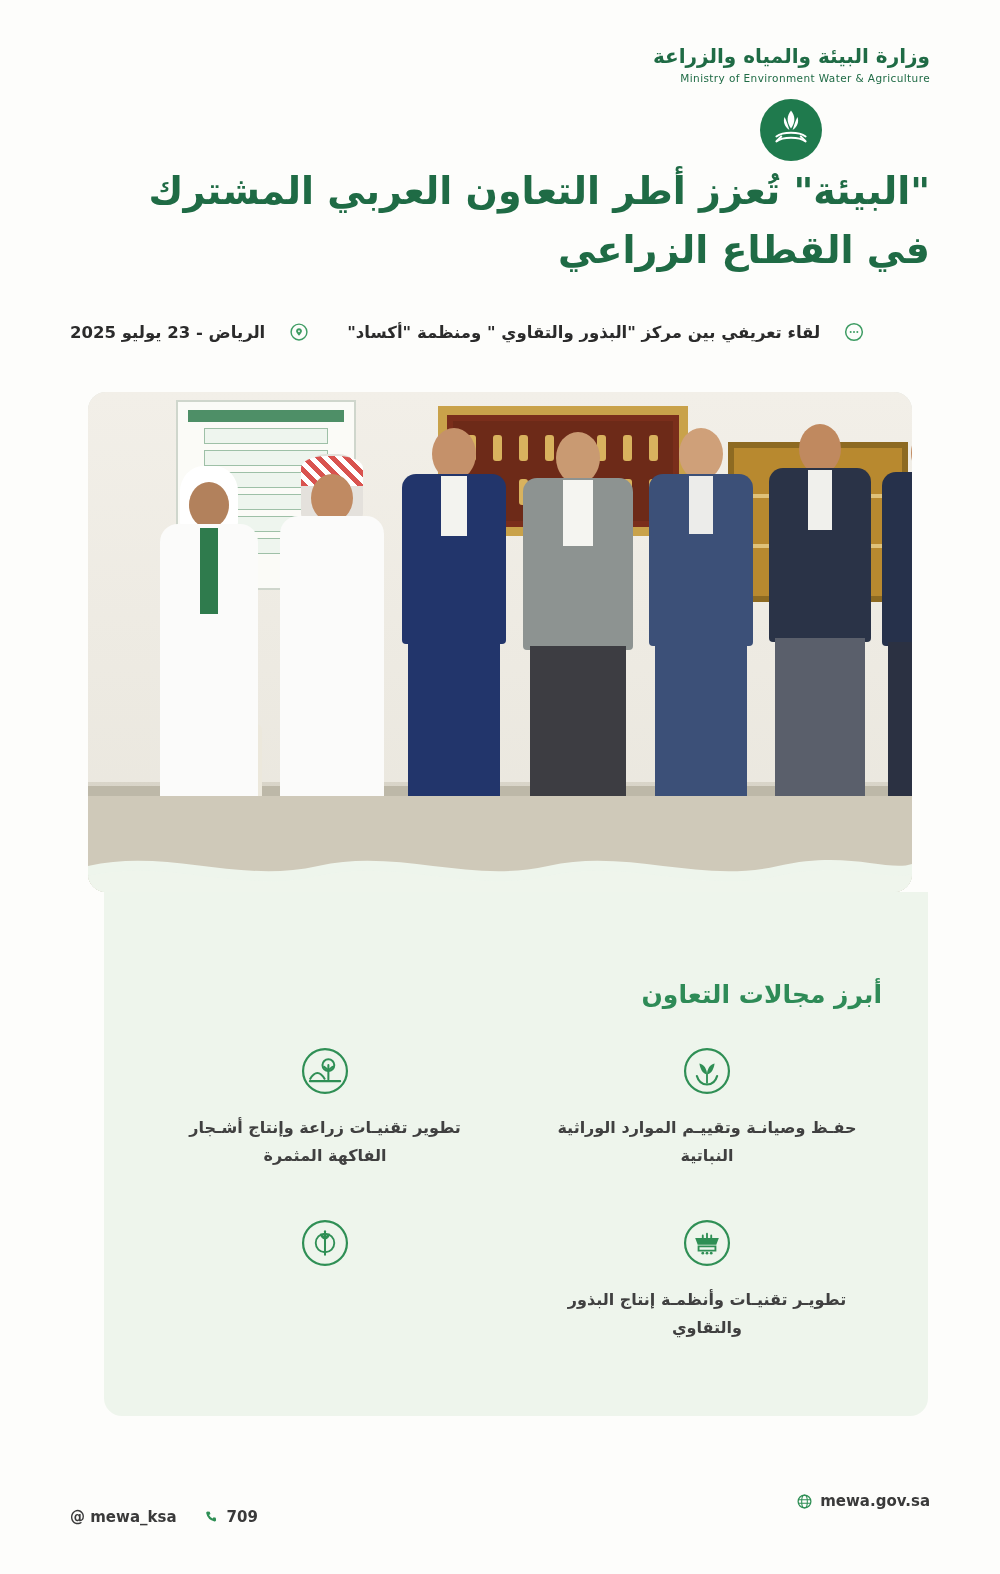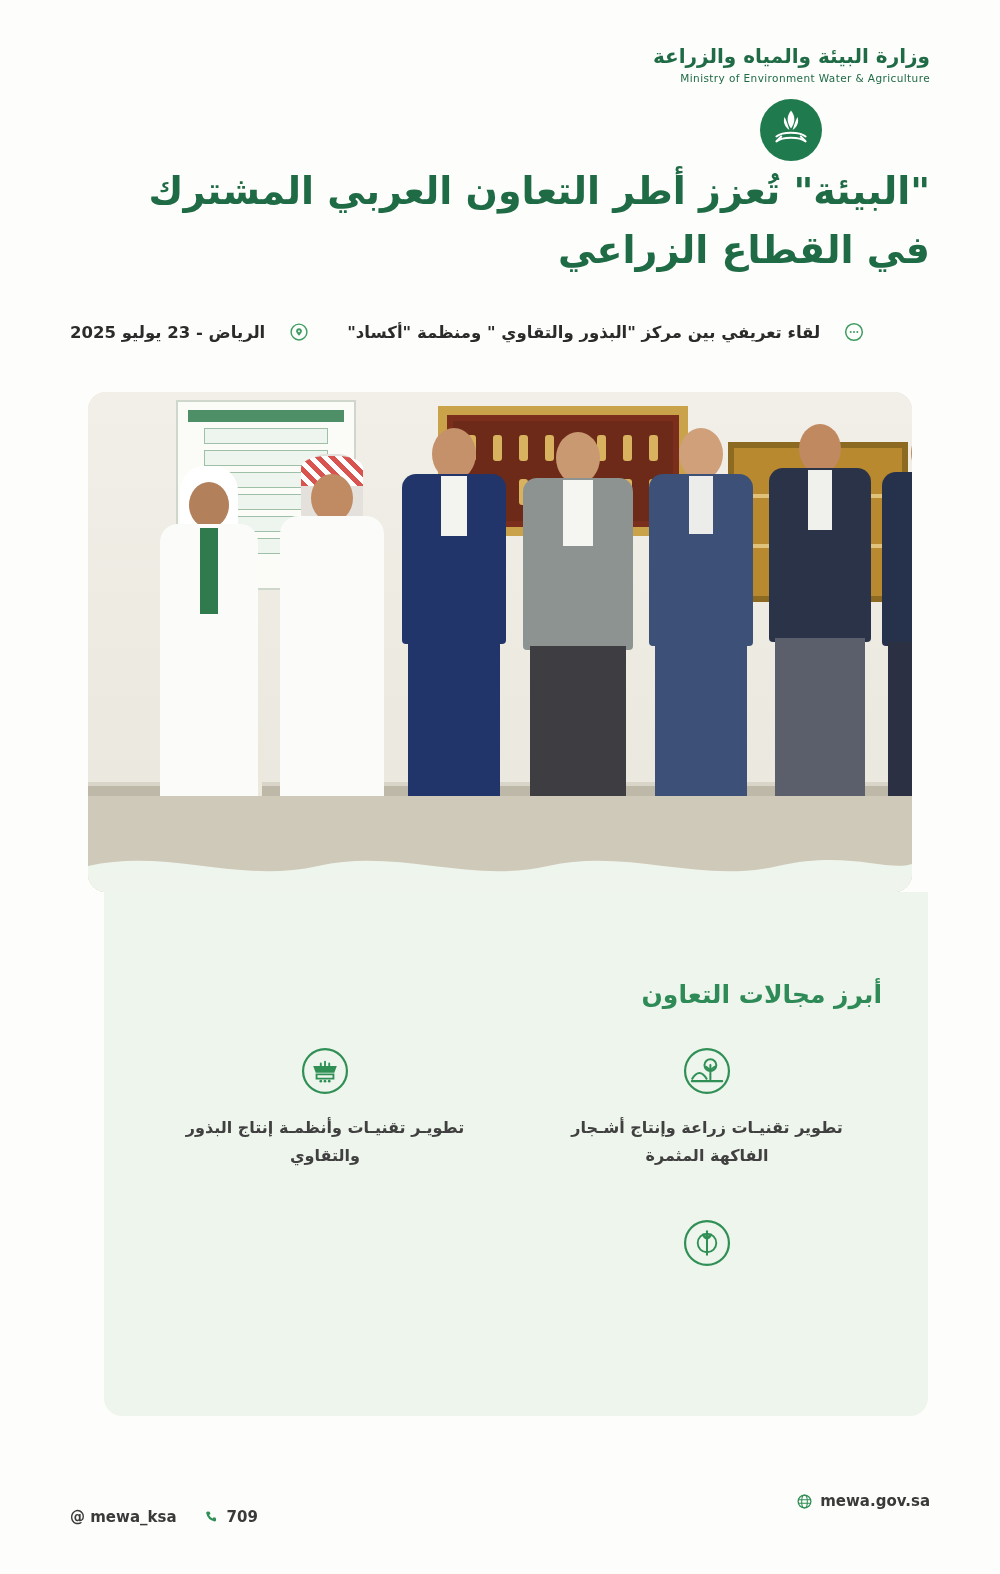--- a/index.html
+++ b/index.html
@@ -324,20 +324,32 @@
         <path d="M0 30 C 80 12, 150 48, 230 30 C 310 12, 380 48, 460 30 C 540 12, 610 48, 690 30 C 760 14, 800 36, 824 28 L824 46 L0 46 Z" fill="#eef5ec" opacity=".9"></path>
       </svg>
     </div>
   </div>
 
   <div class="panel">
     <div class="panel-title">أبرز مجالات التعاون</div>
 
     <div class="grid">
 
+      <div class="cell">
+        <div class="cell-ic">
+          <svg viewBox="0 0 64 64" aria-hidden="true">
+            <circle cx="32" cy="32" r="26" fill="none" stroke="currentColor" stroke-width="2.6"></circle>
+            <path d="M32 36c0-7 4-12 9-13-1 7-4 12-9 13z" fill="currentColor"></path>
+            <path d="M32 36c0-7-4-12-9-13 1 7 4 12 9 13z" fill="currentColor"></path>
+            <path d="M20 38c2 7 6 10 12 10s10-3 12-10" fill="none" stroke="currentColor" stroke-width="2.6" stroke-linecap="round"></path>
+            <path d="M32 36v10" stroke="currentColor" stroke-width="2.2" stroke-linecap="round"></path>
+          </svg>
+        </div>
+        <div class="cell-text">حفـظ وصيانـة وتقييـم الموارد الوراثية النباتية</div>
+      </div>
 
       <div class="cell">
         <div class="cell-ic">
           <svg viewBox="0 0 64 64" aria-hidden="true">
             <circle cx="32" cy="32" r="26" fill="none" stroke="currentColor" stroke-width="2.6"></circle>
             <path d="M14 42c6-10 12-10 18 0" fill="none" stroke="currentColor" stroke-width="2.4"></path>
             <circle cx="36" cy="25" r="7" fill="none" stroke="currentColor" stroke-width="2.4"></circle>
             <path d="M36 25v17" stroke="currentColor" stroke-width="2.4" stroke-linecap="round"></path>
             <path d="M36 31l-5-4M36 31l5-4" stroke="currentColor" stroke-width="2.2" stroke-linecap="round"></path>
             <path d="M14 44h36" stroke="currentColor" stroke-width="2.4" stroke-linecap="round"></path>

